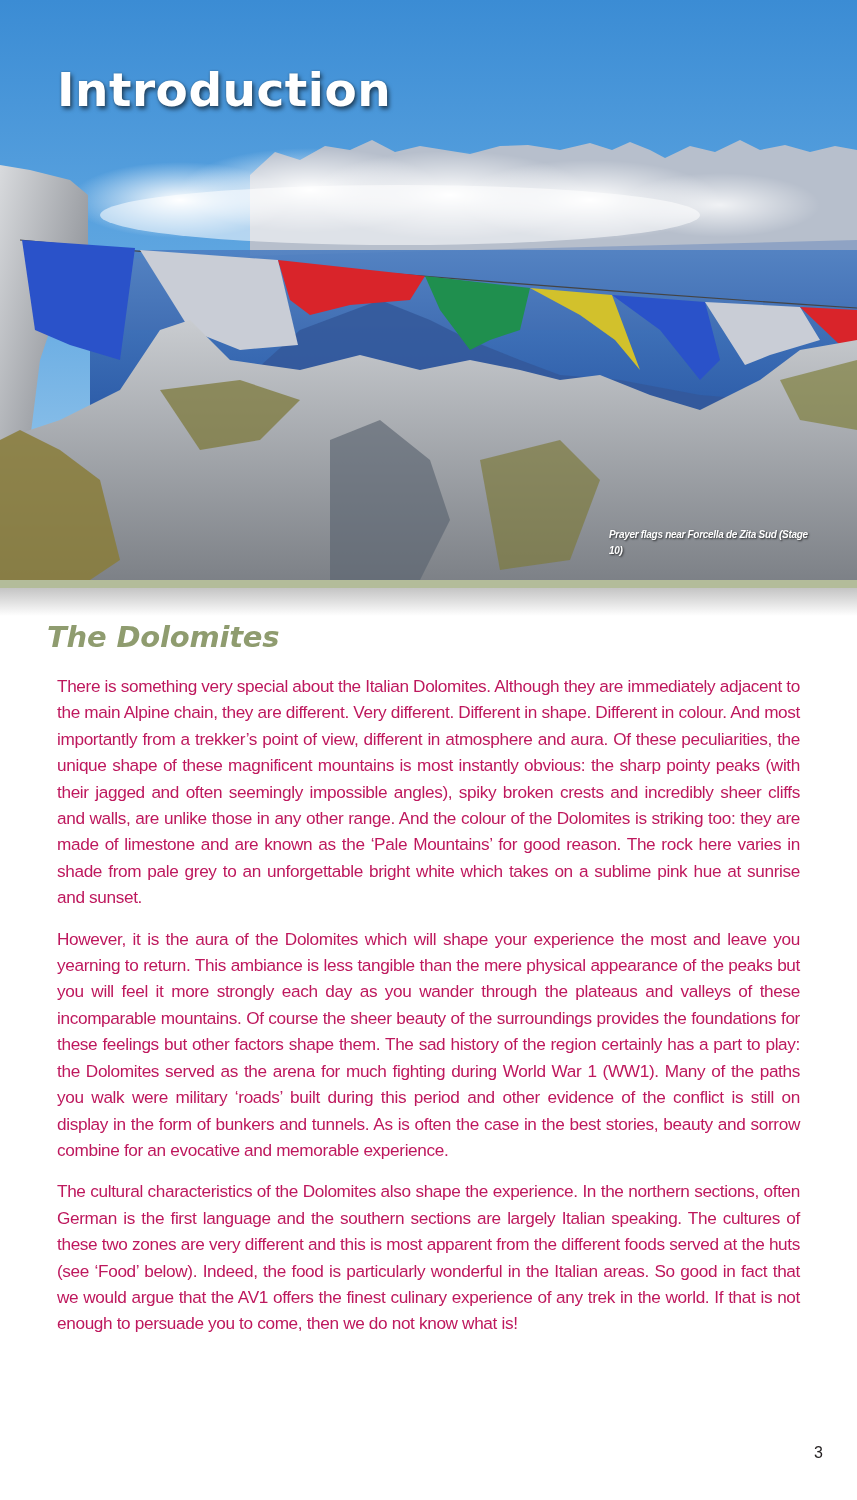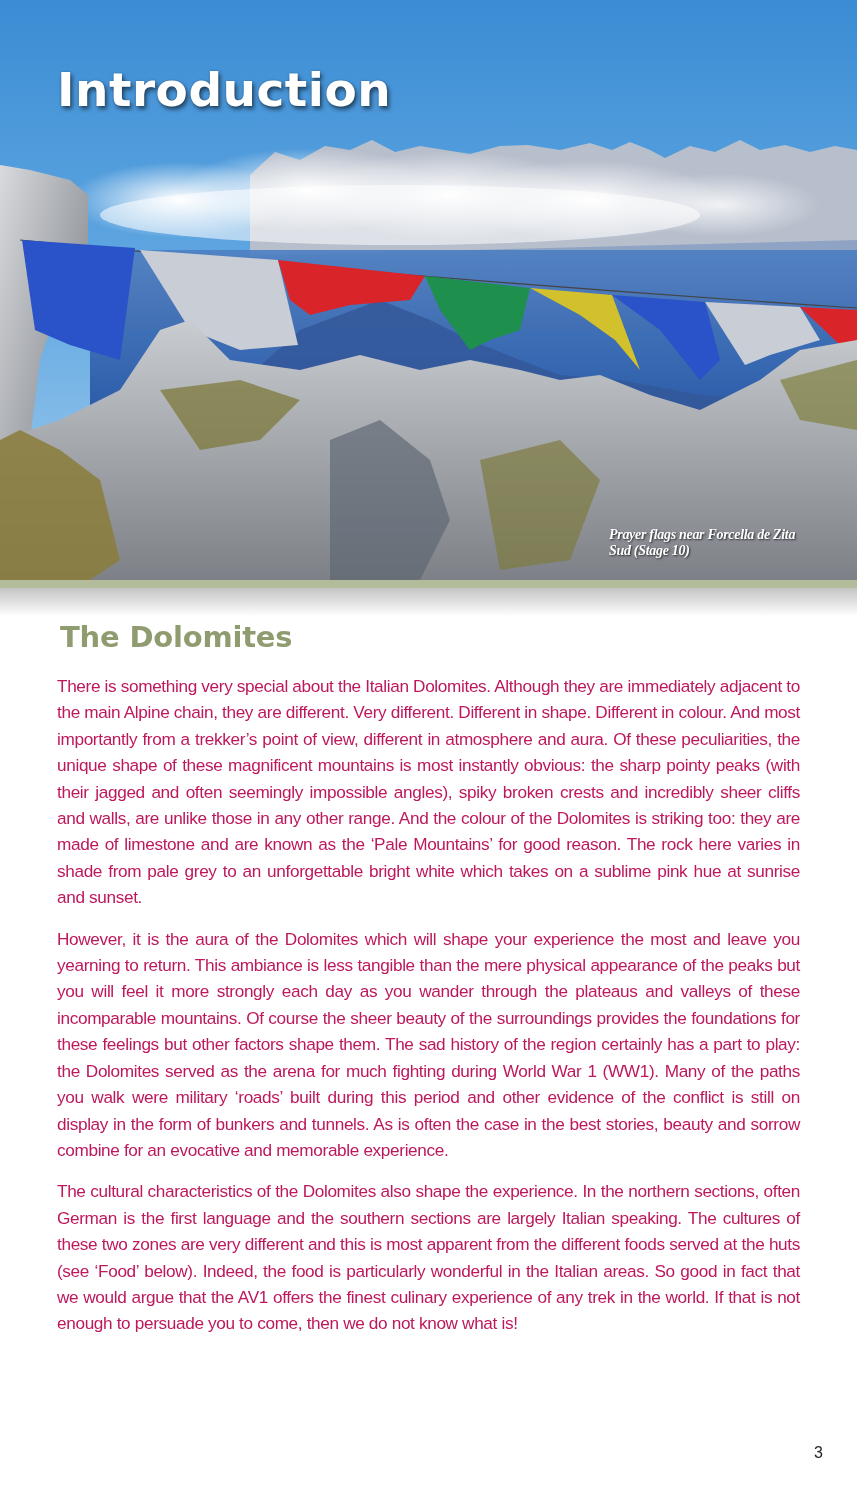--- a/index.html
+++ b/index.html
@@ -4,29 +4,29 @@
   <style>
     html, body { margin: 0; padding: 0; background: #ffffff; }
     body { width: 857px; height: 1500px; position: relative; overflow: hidden;
            font-family: "Liberation Sans", sans-serif; color: #231f20; }
     .hero { position: absolute; left: 0; top: 0; width: 857px; height: 744px; overflow: hidden; }
     .hero svg { position: absolute; left: 0; top: 0; display: block; }
     .chapter-title { position: absolute; left: 57px; top: 62px; margin: 0;
       font-family: "DejaVu Sans", sans-serif; font-weight: bold; font-size: 47px; letter-spacing: 0.5px;
       color: #ffffff; text-shadow: 2px 3px 4px rgba(0,0,0,0.55), 0 0 2px rgba(0,0,0,0.3); }
     .caption { position: absolute; left: 609px; top: 527px; width: 200px; margin: 0;
-      font-family: Liberation Serif, serif; font-style: italic; font-weight: bold;
-      font-size: 14px; line-height: 16px; color: #ffffff; letter-spacing: -0.3px;
+      font-family: Liberation Sans, sans-serif; font-style: italic; font-weight: bold;
+      font-size: 10px; line-height: 16px; color: #ffffff; letter-spacing: -0.3px;
       text-shadow: 1px 1px 2px rgba(0,0,0,0.7); }
     .photo-border { position: absolute; left: 0; top: 580px; width: 857px; height: 8px; background: #b3bc9a; }
     .photo-shadow { position: absolute; left: 0; top: 588px; width: 857px; height: 28px;
       background: linear-gradient(to bottom, #c4c4c4 0%, #dedede 45%, #ffffff 100%); }
-    .section-heading { position: absolute; left: 60px; top: 620px; margin: 0;
+    .section-heading { position: absolute; left: 47px; top: 620px; margin: 0;
       font-family: "DejaVu Sans", sans-serif; font-weight: bold; font-size: 29px;
-      color: #8f9c6f; letter-spacing: -0.2px; }
+      color: #8f9c6f; letter-spacing: -0.2px; font-style: italic; }
     .body-text { position: absolute; left: 57px; top: 673px; width: 743px; }
     .body-text p { margin: 0 0 15px 0; font-family: "Liberation Sans", sans-serif;
       font-size: 17.2px; line-height: 26.4px; text-align: justify; color: #be185d;
       letter-spacing: -0.35px; word-spacing: 0px; }
     .page-number { position: absolute; left: 814px; top: 1444px; margin: 0;
       font-family: "Liberation Sans", sans-serif; font-size: 16px; color: #231f20; }
   </style>
 </head>
 <body>
 

